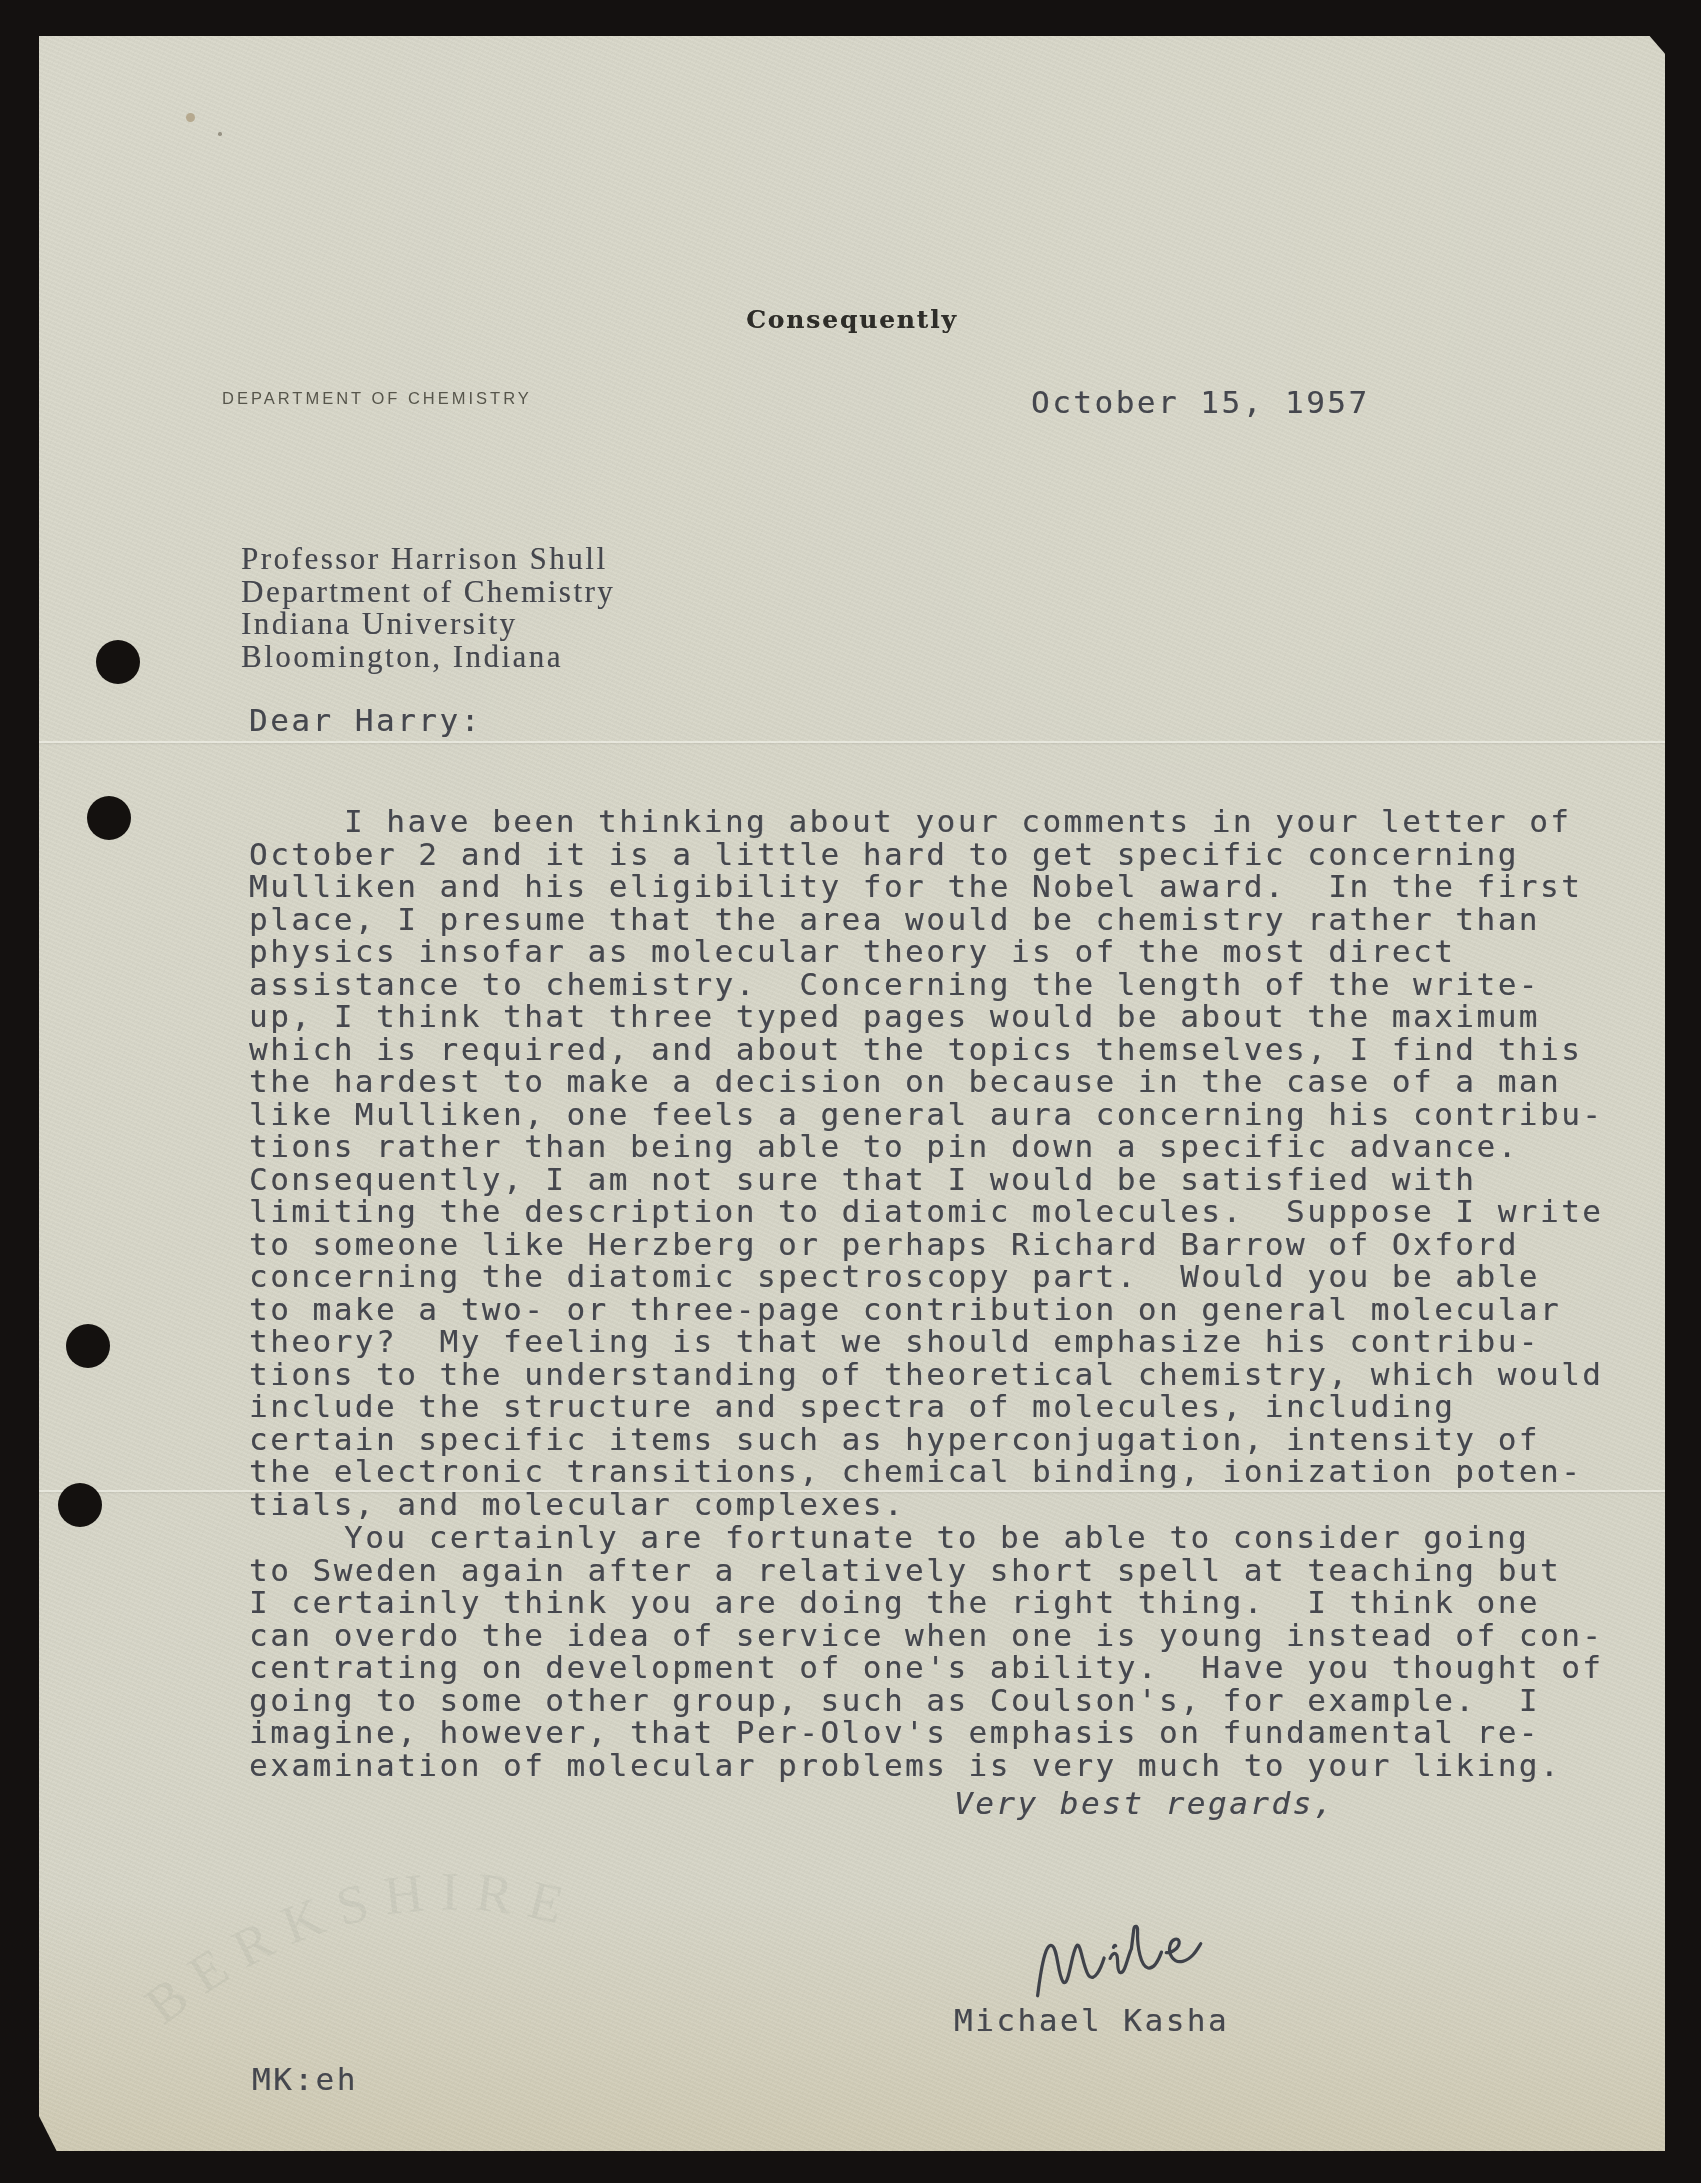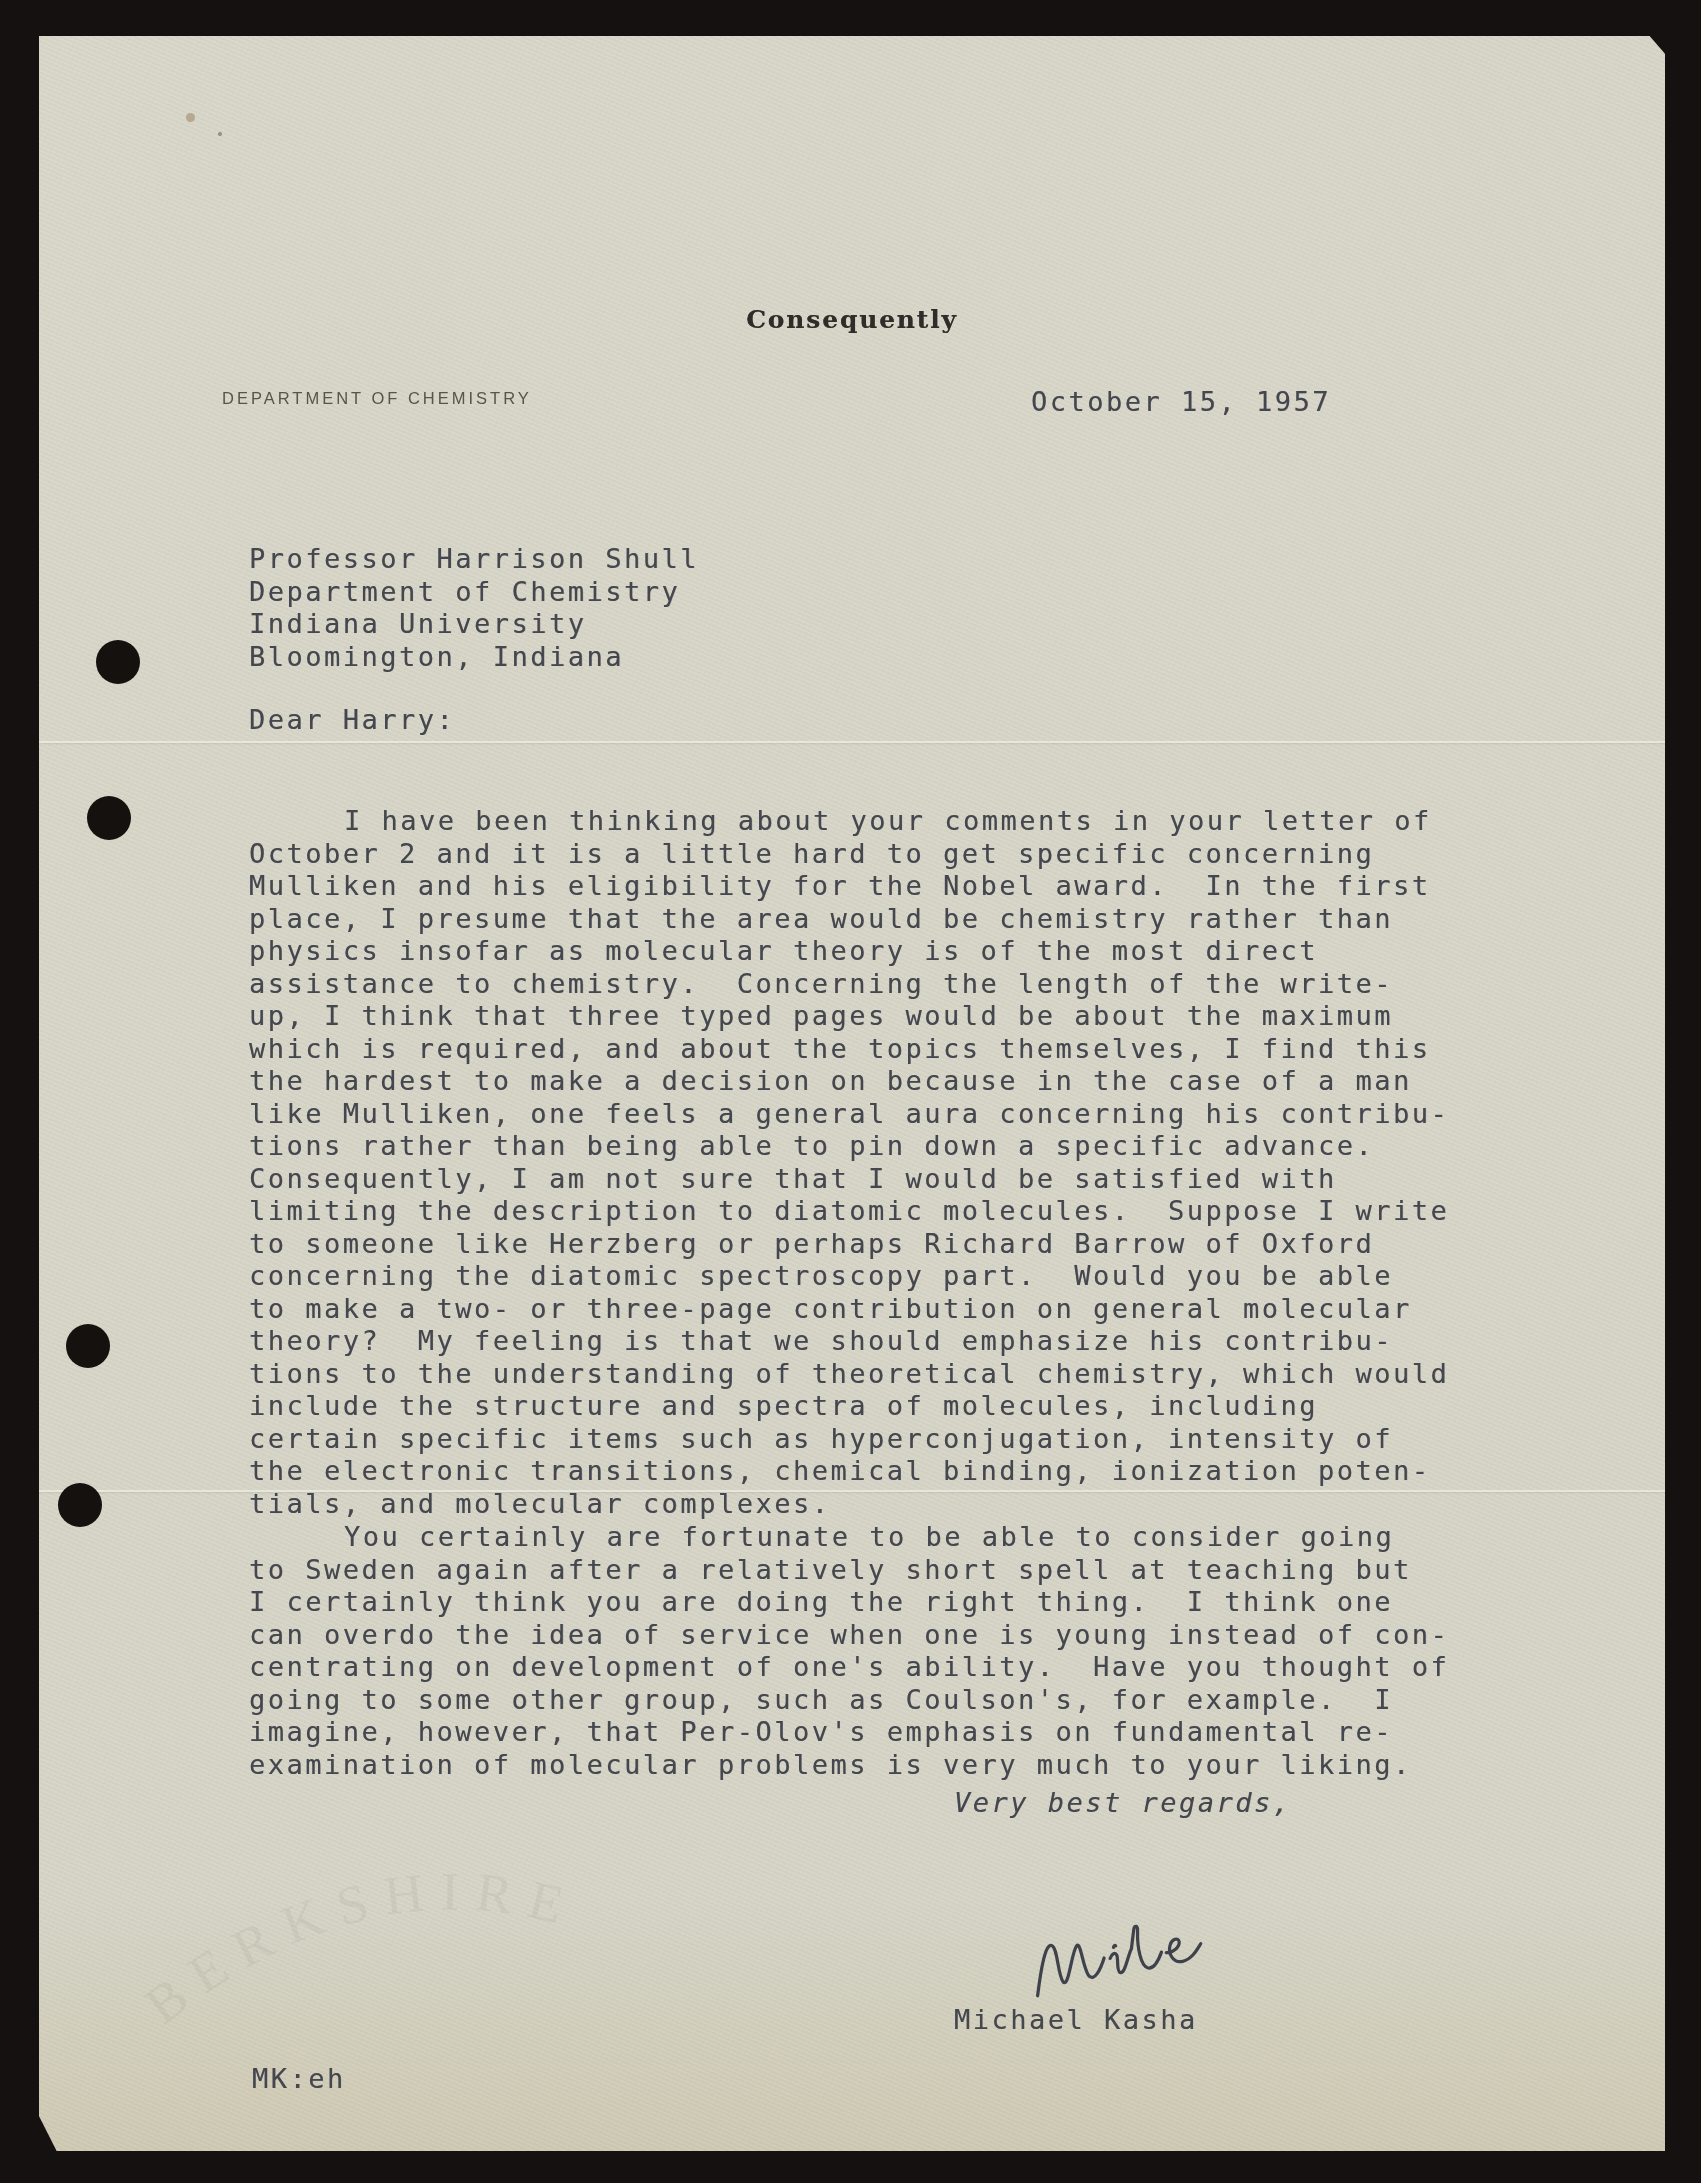--- a/index.html
+++ b/index.html
@@ -47,26 +47,26 @@
     font-family:"DejaVu Serif", serif;font-weight:bold;
     font-size:25px;letter-spacing:1.8px;color:#2e2d29;
     text-shadow:0 0 0.6px rgba(40,38,34,0.6);
   }
   .lh-dept{
     position:absolute;left:183px;top:353px;
     font-family:"Liberation Sans", sans-serif;
     font-size:16.5px;letter-spacing:3px;color:#56554b;
   }
   .typed{
-    font-size:27px;line-height:32.5px;letter-spacing:2.5px;
+    font-size:31px;line-height:32.5px;letter-spacing:2.5px;
     color:#45474e;white-space:pre;
     text-shadow:0.3px 0.3px 0.4px rgba(70,72,80,0.45);
   }
   .date{position:absolute;left:992px;top:350px;}
-  .recipient{position:absolute;left:210px;top:507px;}
+  .recipient{position:absolute;left:202px;top:507px;font-family:Liberation Serif, serif;}
   .salutation{position:absolute;left:210px;top:668px;}
   .para1{position:absolute;left:210px;top:769px;}
   .para2{position:absolute;left:210px;top:1485px;}
   .para .tline:first-child{padding-left:95px;}
   .closing-line{position:absolute;left:210px;top:1778px;padding-left:95px;}
   .valediction{position:absolute;left:915px;top:1751px;font-style:italic;}
   .signature{position:absolute;left:981px;top:1871px;}
   .signed-name{position:absolute;left:915px;top:1968px;}
   .typist{position:absolute;left:213px;top:2027px;}
   .watermark{position:absolute;left:95px;top:1760px;opacity:0.95;pointer-events:none;}

